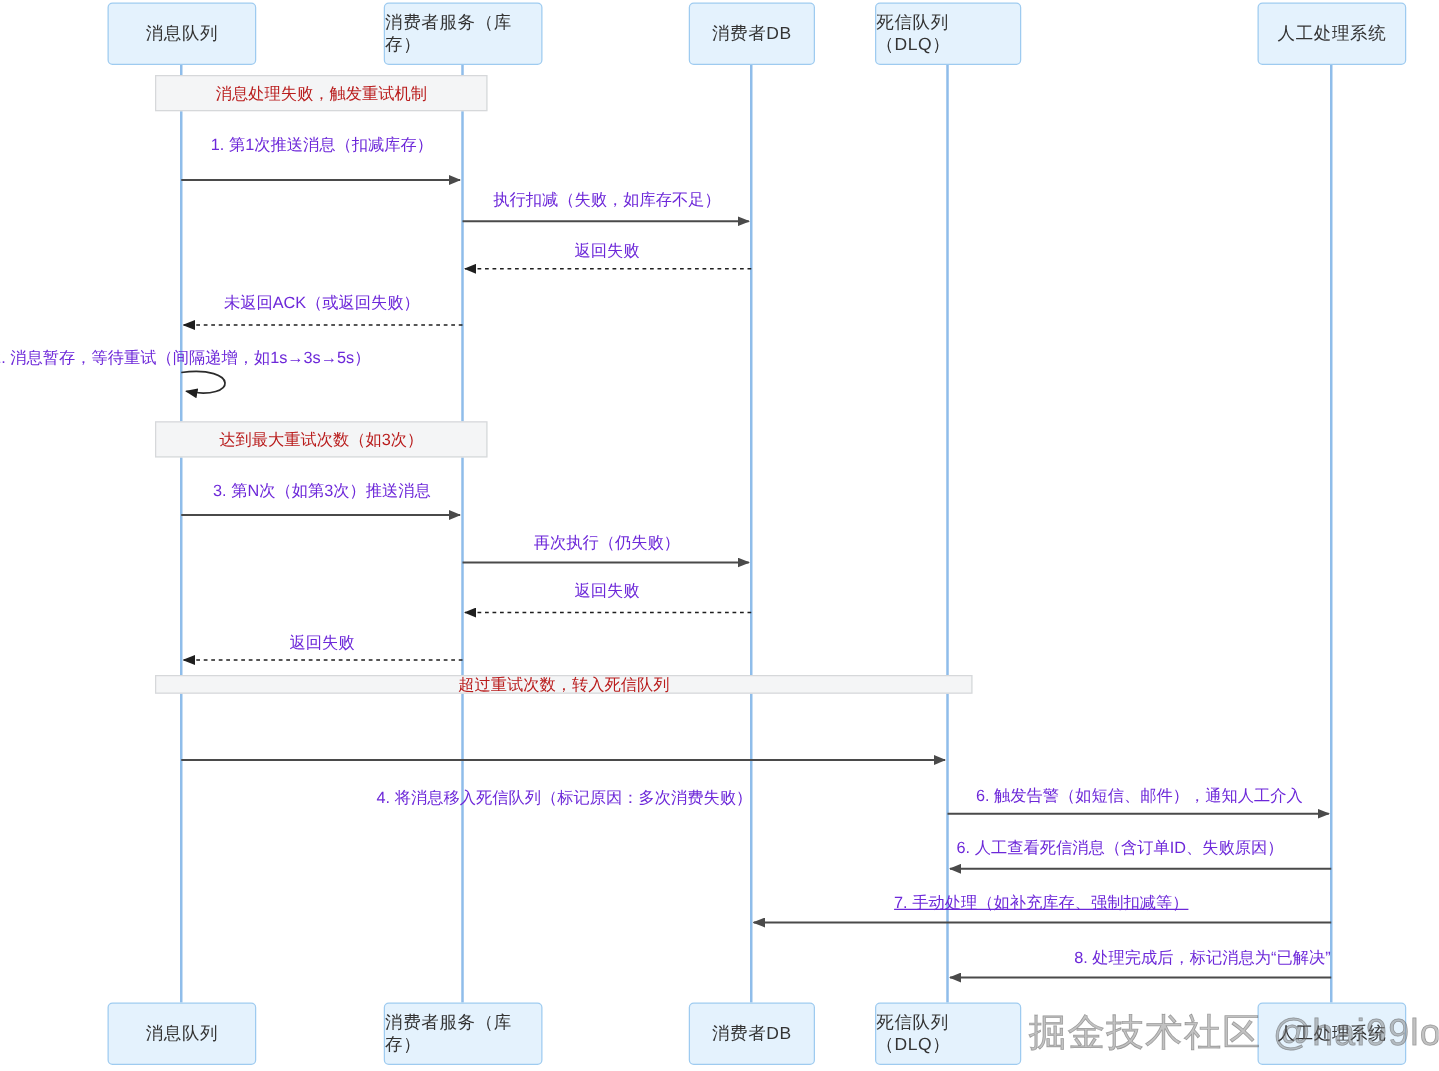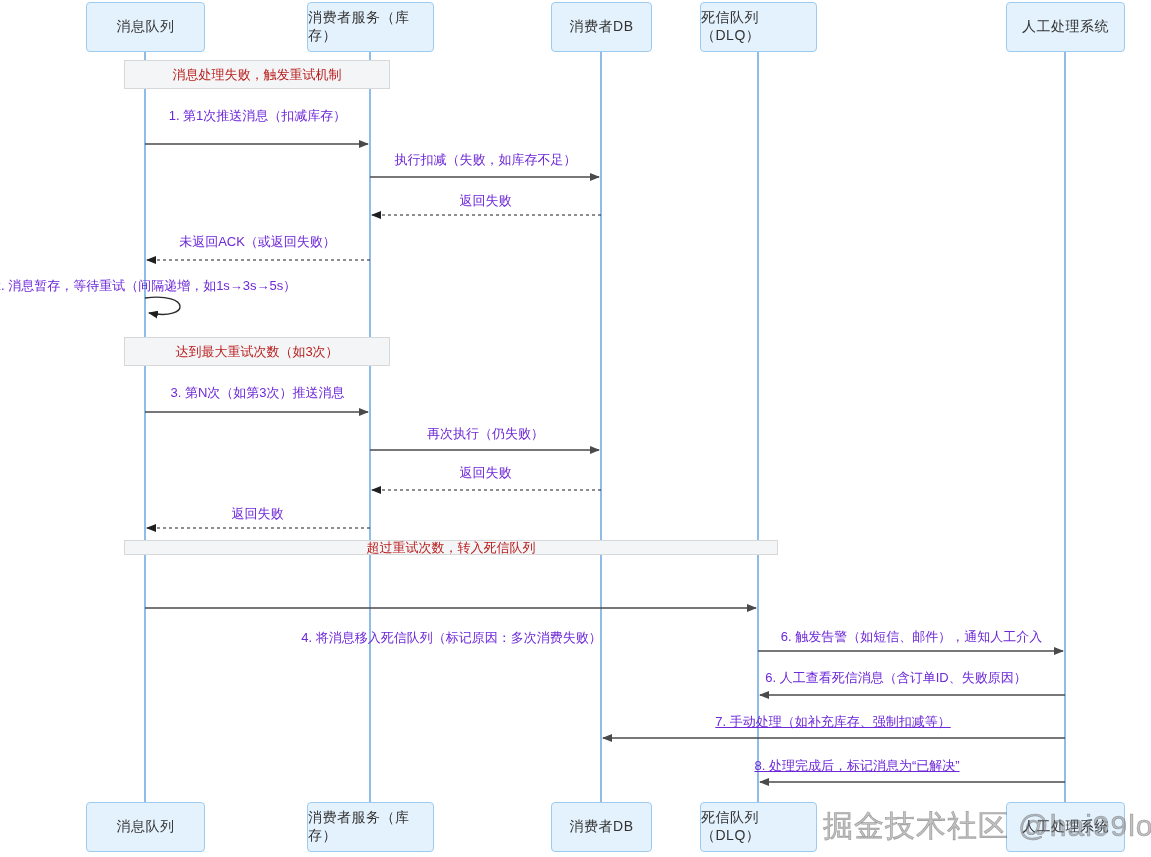--- a/index.html
+++ b/index.html
@@ -158,17 +158,17 @@
       <div class="msg-label center" style="left: 257.5px; top: 233px;">未返回ACK（或返回失败）</div>
       <div class="msg-label center" style="left: 145px; top: 277px;">2. 消息暂存，等待重试（间隔递增，如1s→3s→5s）</div>
       <div class="msg-label center" style="left: 257.5px; top: 384px;">3. 第N次（如第3次）推送消息</div>
       <div class="msg-label center" style="left: 485.5px; top: 425px;">再次执行（仍失败）</div>
       <div class="msg-label center" style="left: 485.5px; top: 464px;">返回失败</div>
       <div class="msg-label center" style="left: 257.5px; top: 505px;">返回失败</div>
       <div class="msg-label center" style="left: 451.5px; top: 585px; margin-top: 44px;">4. 将消息移入死信队列（标记原因：多次消费失败）</div>
       <div class="msg-label center" style="left: 911.5px; top: 628px;">6. 触发告警（如短信、邮件），通知人工介入</div>
       <div class="msg-label center" style="left: 896px; top: 669px;">6. 人工查看死信消息（含订单ID、失败原因）</div>
       <div class="msg-label center" style="left: 833px; top: 713px; text-decoration: underline;">7. 手动处理（如补充库存、强制扣减等）</div>
-      <div class="msg-label center" style="left: 857px; top: 757px; text-decoration: underline;">8. 处理完成后，标记消息为“已解决”</div>
+      <div class="msg-label center" style="left: 962px; top: 757px;">8. 处理完成后，标记消息为“已解决”</div>
     </div>
 
   <div class="watermark" style="left: 823px; top: 806px;">掘金技术社区 @hai99long</div>
 </div>
 
 </body></html>

